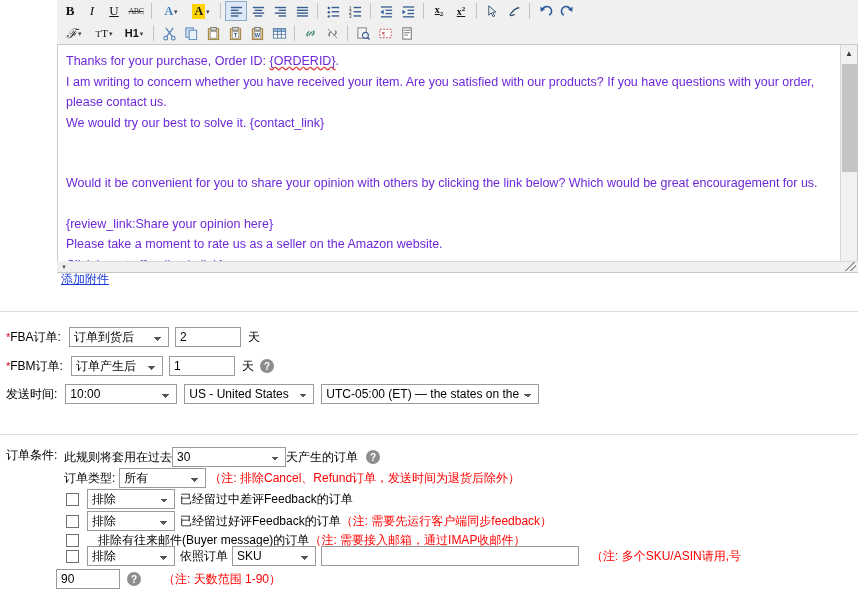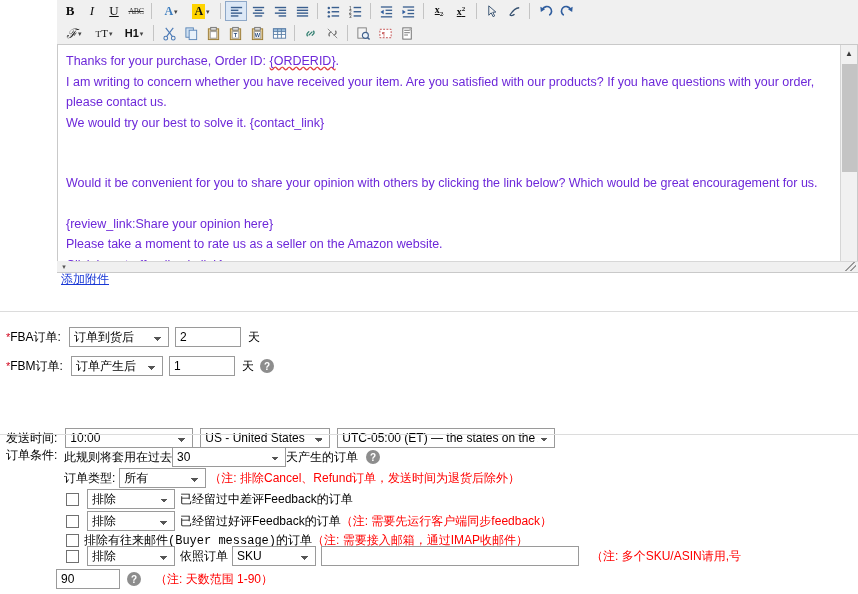--- a/index.html
+++ b/index.html
@@ -504,23 +504,23 @@
     <span class="req">*</span>
     <span class="lbl">FBM订单:</span>
     <select class="ui" style="width:92px; margin-left:8px;">
       <option>订单产生后</option>
     </select>
     <input class="ui" style="width: 66px; margin-left: 6px;" value="1">
     <span class="lbl" style="margin-left:7px;">天</span>
     <span class="help" style="margin-left:6px;">?</span>
   </div>
 
-  <div class="row" style="left:6px; top:384px;margin-top:44px;">
+  <div class="row" style="left:6px; top:384px;">
     <span class="lbl">发送时间:</span>
-    <select class="ui" style="width:128px; margin-left:8px;">
+    <select class="ui" style="width:112px; margin-left:8px;">
       <option>10:00</option>
     </select>
     <select class="ui" style="width:130px; margin-left:7px;">
       <option>US - United States</option>
     </select>
     <select class="ui" style="width:218px; margin-left:7px;">
       <option>UTC-05:00 (ET) — the states on the Atla</option>
     </select>
   </div>
 
@@ -559,36 +559,36 @@
     <span class="cb"></span>
     <select class="ui" style="width:88px; margin-left:8px;">
       <option>排除</option>
     </select>
     <span class="lbl" style="margin-left:5px;">已经留过好评Feedback的订单</span>
     <span class="note">（注: 需要先运行客户端同步feedback）</span>
   </div>
 
   <div class="row" style="left:66px; top:532px;">
     <span class="cb"></span>
-    <span class="lbl" style="margin-left:5px;font-family:Liberation Mono, monospace;">排除有往来邮件(Buyer message)的订单</span>
+    <span class="lbl" style="margin-left:19px;">排除有往来邮件(Buyer message)的订单</span>
     <span class="note">（注: 需要接入邮箱，通过IMAP收邮件）</span>
   </div>
 
   <div class="row" style="left:66px; top:546px;">
     <span class="cb"></span>
     <select class="ui" style="width:88px; margin-left:8px;">
       <option>排除</option>
     </select>
     <span class="lbl" style="margin-left:5px;">依照订单</span>
     <select class="ui" style="width:84px; margin-left:4px;">
       <option>SKU</option>
     </select>
     <input class="ui" style="width: 258px; margin-left: 5px;" value="">
     <span class="note" style="margin-left:12px;">（注: 多个SKU/ASIN请用,号</span>
   </div>
 
   <div class="row" style="left:56px; top:569px;">
     <input class="ui" style="width: 64px;" value="90">
     <span class="help" style="margin-left:7px;">?</span>
-    <span class="note" style="margin-left:14px;">（注: 天数范围 1-90）</span>
+    <span class="note" style="margin-left:22px;">（注: 天数范围 1-90）</span>
   </div>
 
 </div>
 
 </body></html>

